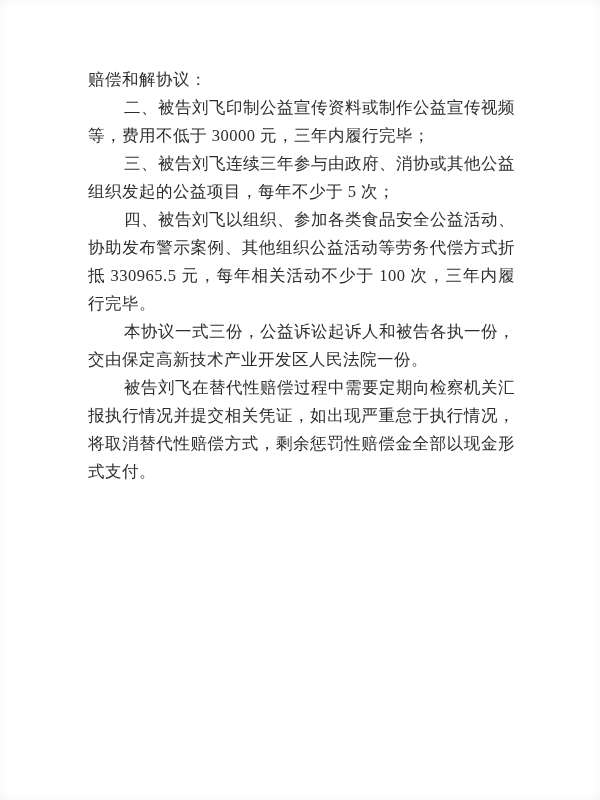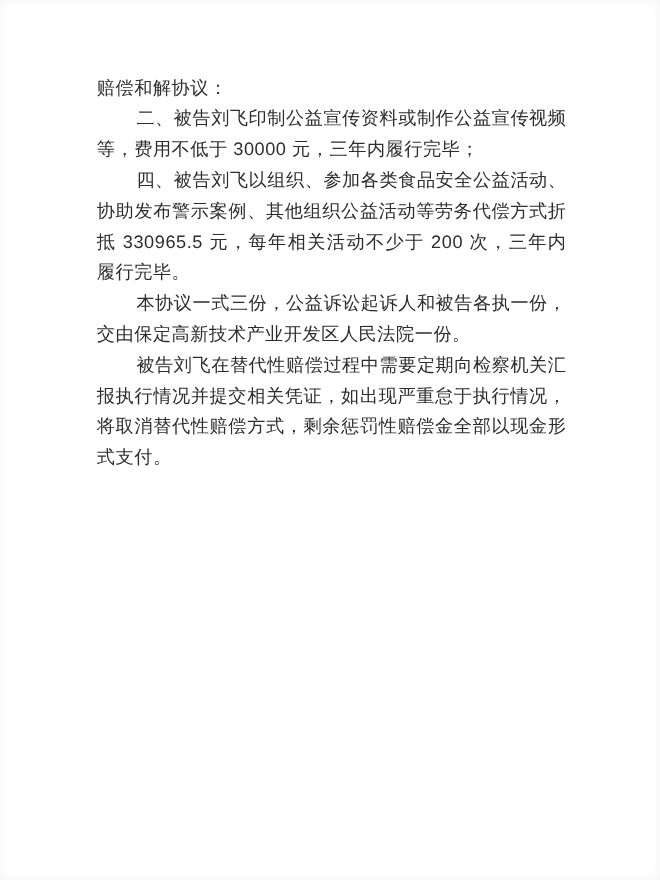--- a/index.html
+++ b/index.html
@@ -1,39 +1,40 @@
 <!DOCTYPE html>
 <html><head>
 <meta charset="utf-8">
 <style>
   html,body { margin:0; padding:0; background:#ffffff; }
   .page {
     position:relative; width:600px; height:800px; background:#ffffff;
     overflow:hidden;
-    font-family:Liberation Sans, sans-serif;
+    font-family:Liberation Serif, serif;
     box-shadow: inset 0 0 10px rgba(0,0,0,0.05);
   }
   .body-text {
     position:absolute; left:88px; top:66px; width:427px;
     color:#2d2d2d; font-size:16.5px; line-height:28px;
     letter-spacing:0.5px; text-align:justify; text-justify:inter-ideograph;
   }
   .body-text p { margin:0; text-indent:36px; }
   .body-text p.title { text-indent:0; }
   .sig-area { position:absolute; left:0; top:530px; width:600px; height:200px; }
 </style>
 </head>
 <body>
 
 <div class="page">
 
   <div class="body-text">
     <p class="title">赔偿和解协议：</p>
     <p>二、被告刘飞印制公益宣传资料或制作公益宣传视频等，费用不低于 30000 元，三年内履行完毕；</p>
-    <p>四、被告刘飞以组织、参加各类食品安全公益活动、协助发布警示案例、其他组织公益活动等劳务代偿方式折抵 330965.5 元，每年相关活动不少于 200 次，三年内履行完毕。</p>
+    <p>三、被告刘飞连续三年参与由政府、消协或其他公益组织发起的公益项目，每年不少于 5 次；</p>
+    <p>四、被告刘飞以组织、参加各类食品安全公益活动、协助发布警示案例、其他组织公益活动等劳务代偿方式折抵 330965.5 元，每年相关活动不少于 100 次，三年内履行完毕。</p>
     <p>本协议一式三份，公益诉讼起诉人和被告各执一份，交由保定高新技术产业开发区人民法院一份。</p>
     <p>被告刘飞在替代性赔偿过程中需要定期向检察机关汇报执行情况并提交相关凭证，如出现严重怠于执行情况，将取消替代性赔偿方式，剩余惩罚性赔偿金全部以现金形式支付。</p>
   </div>
 
   <div class="sig-area">
 
     
 
     
 

